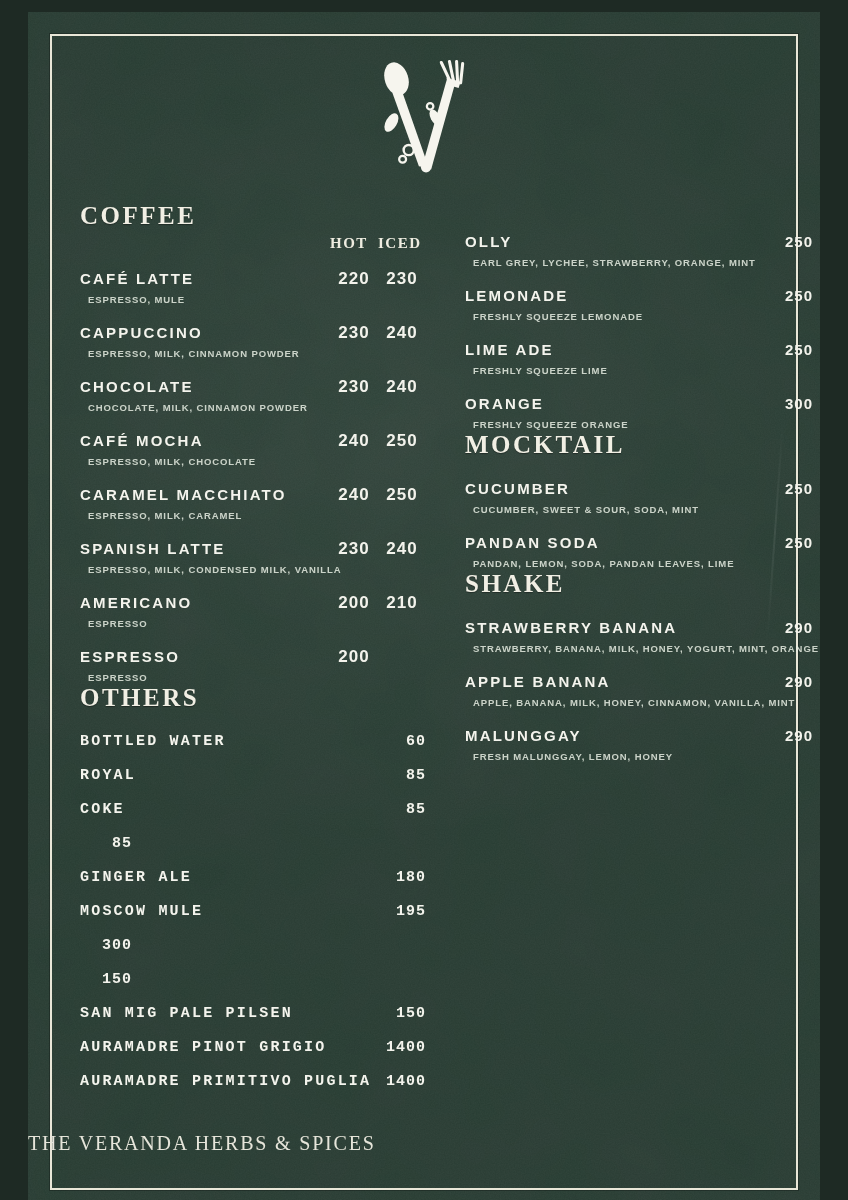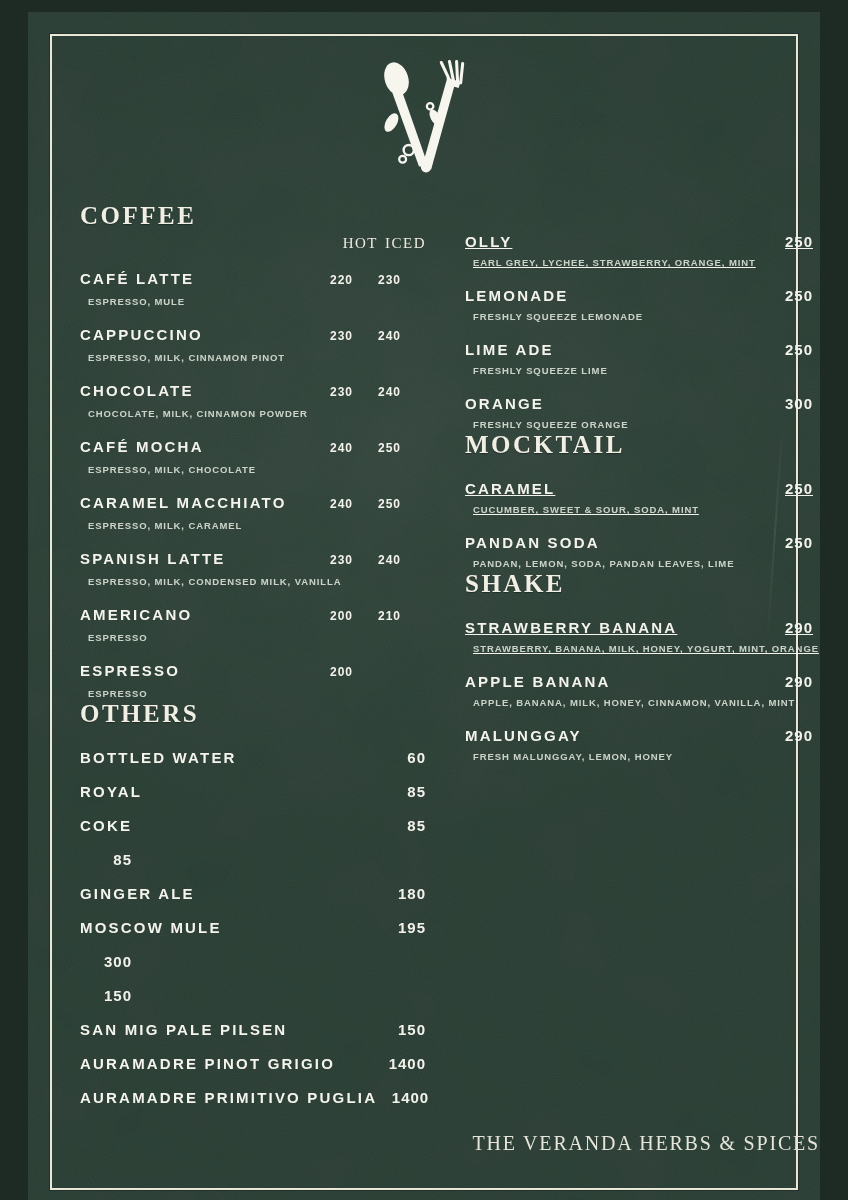--- a/index.html
+++ b/index.html
@@ -44,51 +44,51 @@
     color:#f1efe4;
     text-shadow:0 1px 1px rgba(0,0,0,0.35);
   }
   .price-cols{
     display:flex;justify-content:flex-end;
     margin-top:4px;
     font-family:"Liberation Serif", serif;
     font-size:15px;line-height:18px;letter-spacing:1.5px;
     color:#eeece0;
   }
-  .price-cols span{width:48px;text-align:right;}
+  .price-cols span{width:48px;text-align:left;font-weight:bold;}
 
   .item{margin-top:17px;}
   .item:first-of-type{margin-top:10px;}
-  .col-right .sec-block .item:first-of-type{margin-top:30px;text-decoration:underline;}
+  .col-right .sec-block .item:first-of-type{margin-top:30px;}
   .row{display:flex;justify-content:space-between;align-items:baseline;}
   .nm{
     font-size:15px;line-height:19px;font-weight:700;letter-spacing:2.2px;
     color:#f4f4ed;flex:1 1 auto;white-space:nowrap;
   }
   .pcols{display:flex;flex:none;}
-  .pcols .p{width:48px;font-size:12px;line-height:19px;font-weight:700;letter-spacing:1px;}
+  .pcols .p{width:48px;text-align:center;font-size:17px;line-height:19px;font-weight:700;letter-spacing:1px;}
   .p1{flex:none;text-align:right;font-size:15px;line-height:19px;font-weight:700;letter-spacing:1px;min-width:52px;}
   .ds{
     margin-top:6px;padding-left:8px;
     font-size:9.5px;line-height:12px;font-weight:700;letter-spacing:0.9px;
     color:rgba(235,240,230,0.83);white-space:nowrap;
   }
 
   .others-head{margin-top:29px;}
-  .orow{display:flex;justify-content:space-between;align-items:baseline;margin-top:14px;}
+  .orow{display:flex;justify-content:space-between;align-items:baseline;margin-top:14px;font-family:Liberation Mono, monospace;}
   .orow:first-of-type{margin-top:20px;}
   .orow .nm{line-height:20px;}
   .orow .p1{line-height:20px;}
 
   .sec-gap{margin-top:25px;}
   .first-after-head{margin-top:20px !important;}
 
   .footer{
     position:absolute;top:1118px;left:0;width:100%;
-    text-align:right;
+    text-align:left;
     font-family:"Liberation Serif", serif;
     font-size:20px;line-height:26px;letter-spacing:1.8px;
     color:#e6e5da;
   }
 </style>
 </head>
 <body>
 
 <div class="page">
 
@@ -154,21 +154,21 @@
         </div>
 
         <div class="item">
           <div class="row">
             <span class="nm">CAPPUCCINO</span>
             <span class="pcols">
                 <span class="p">230</span>
                 <span class="p">240</span>
               </span>
           </div>
-          <div class="ds">ESPRESSO, MILK, CINNAMON PINOT</div>
+          <div class="ds">ESPRESSO, MILK, CINNAMON POWDER</div>
         </div>
 
         <div class="item">
           <div class="row">
             <span class="nm">CHOCOLATE</span>
             <span class="pcols">
                 <span class="p">230</span>
                 <span class="p">240</span>
               </span>
           </div>
@@ -313,21 +313,21 @@
           </div>
           <div class="ds">FRESHLY SQUEEZE ORANGE</div>
         </div>
       </div>
 
       <div class="sec-block">
         <h2 class="sec sec-gap">MOCKTAIL</h2>
 
         <div class="item first-after-head">
           <div class="row">
-            <span class="nm">CARAMEL</span>
+            <span class="nm">CUCUMBER</span>
             <span class="p1">250</span>
           </div>
           <div class="ds">CUCUMBER, SWEET &amp; SOUR, SODA, MINT</div>
         </div>
 
         <div class="item">
           <div class="row">
             <span class="nm">PANDAN SODA</span>
             <span class="p1">250</span>
           </div>

